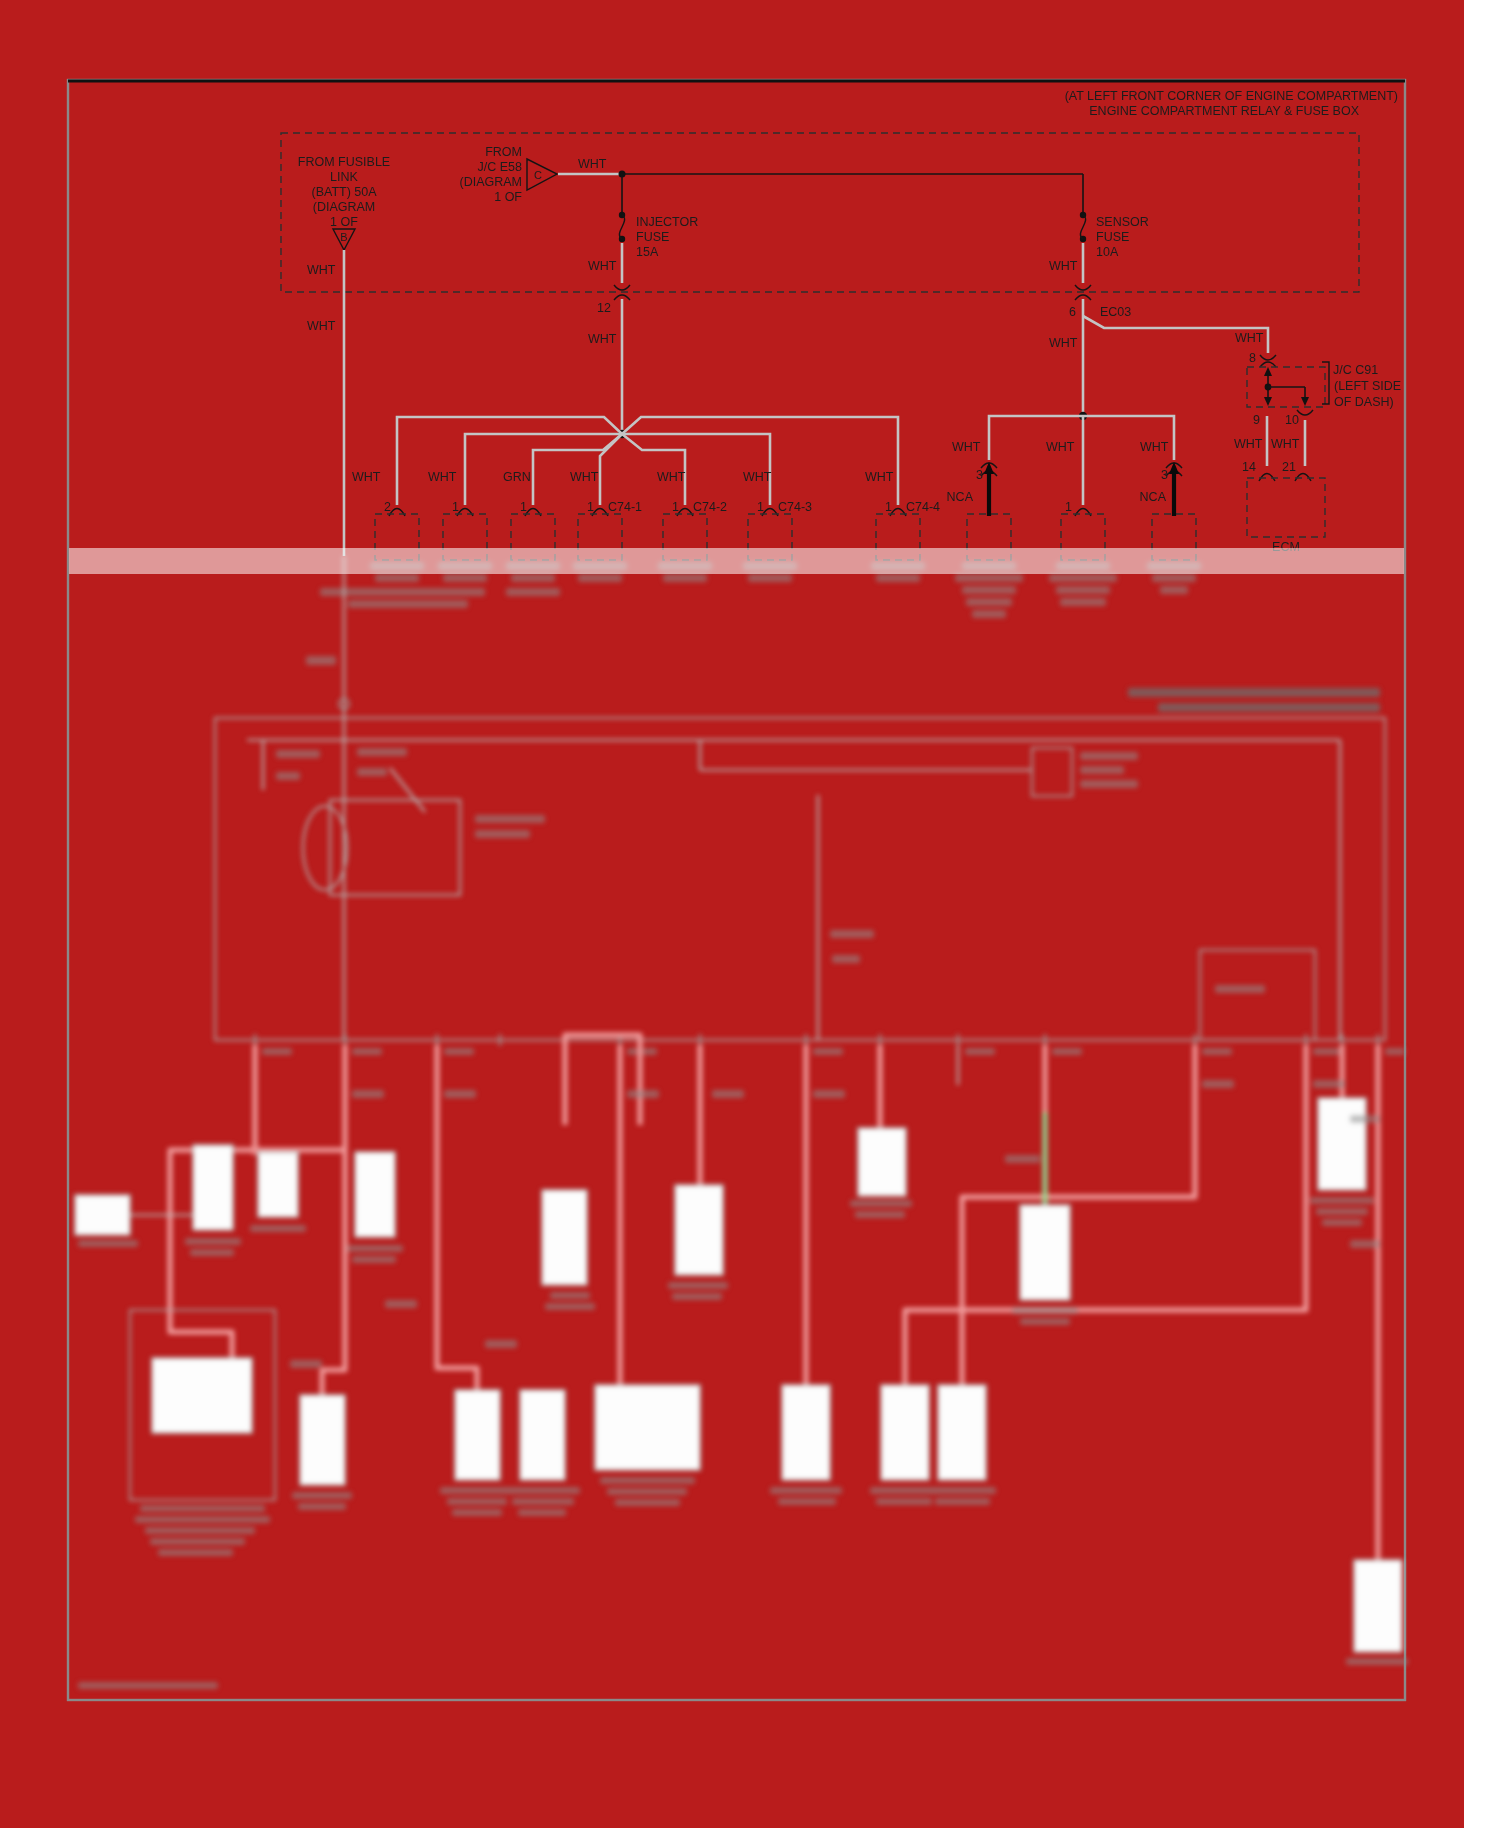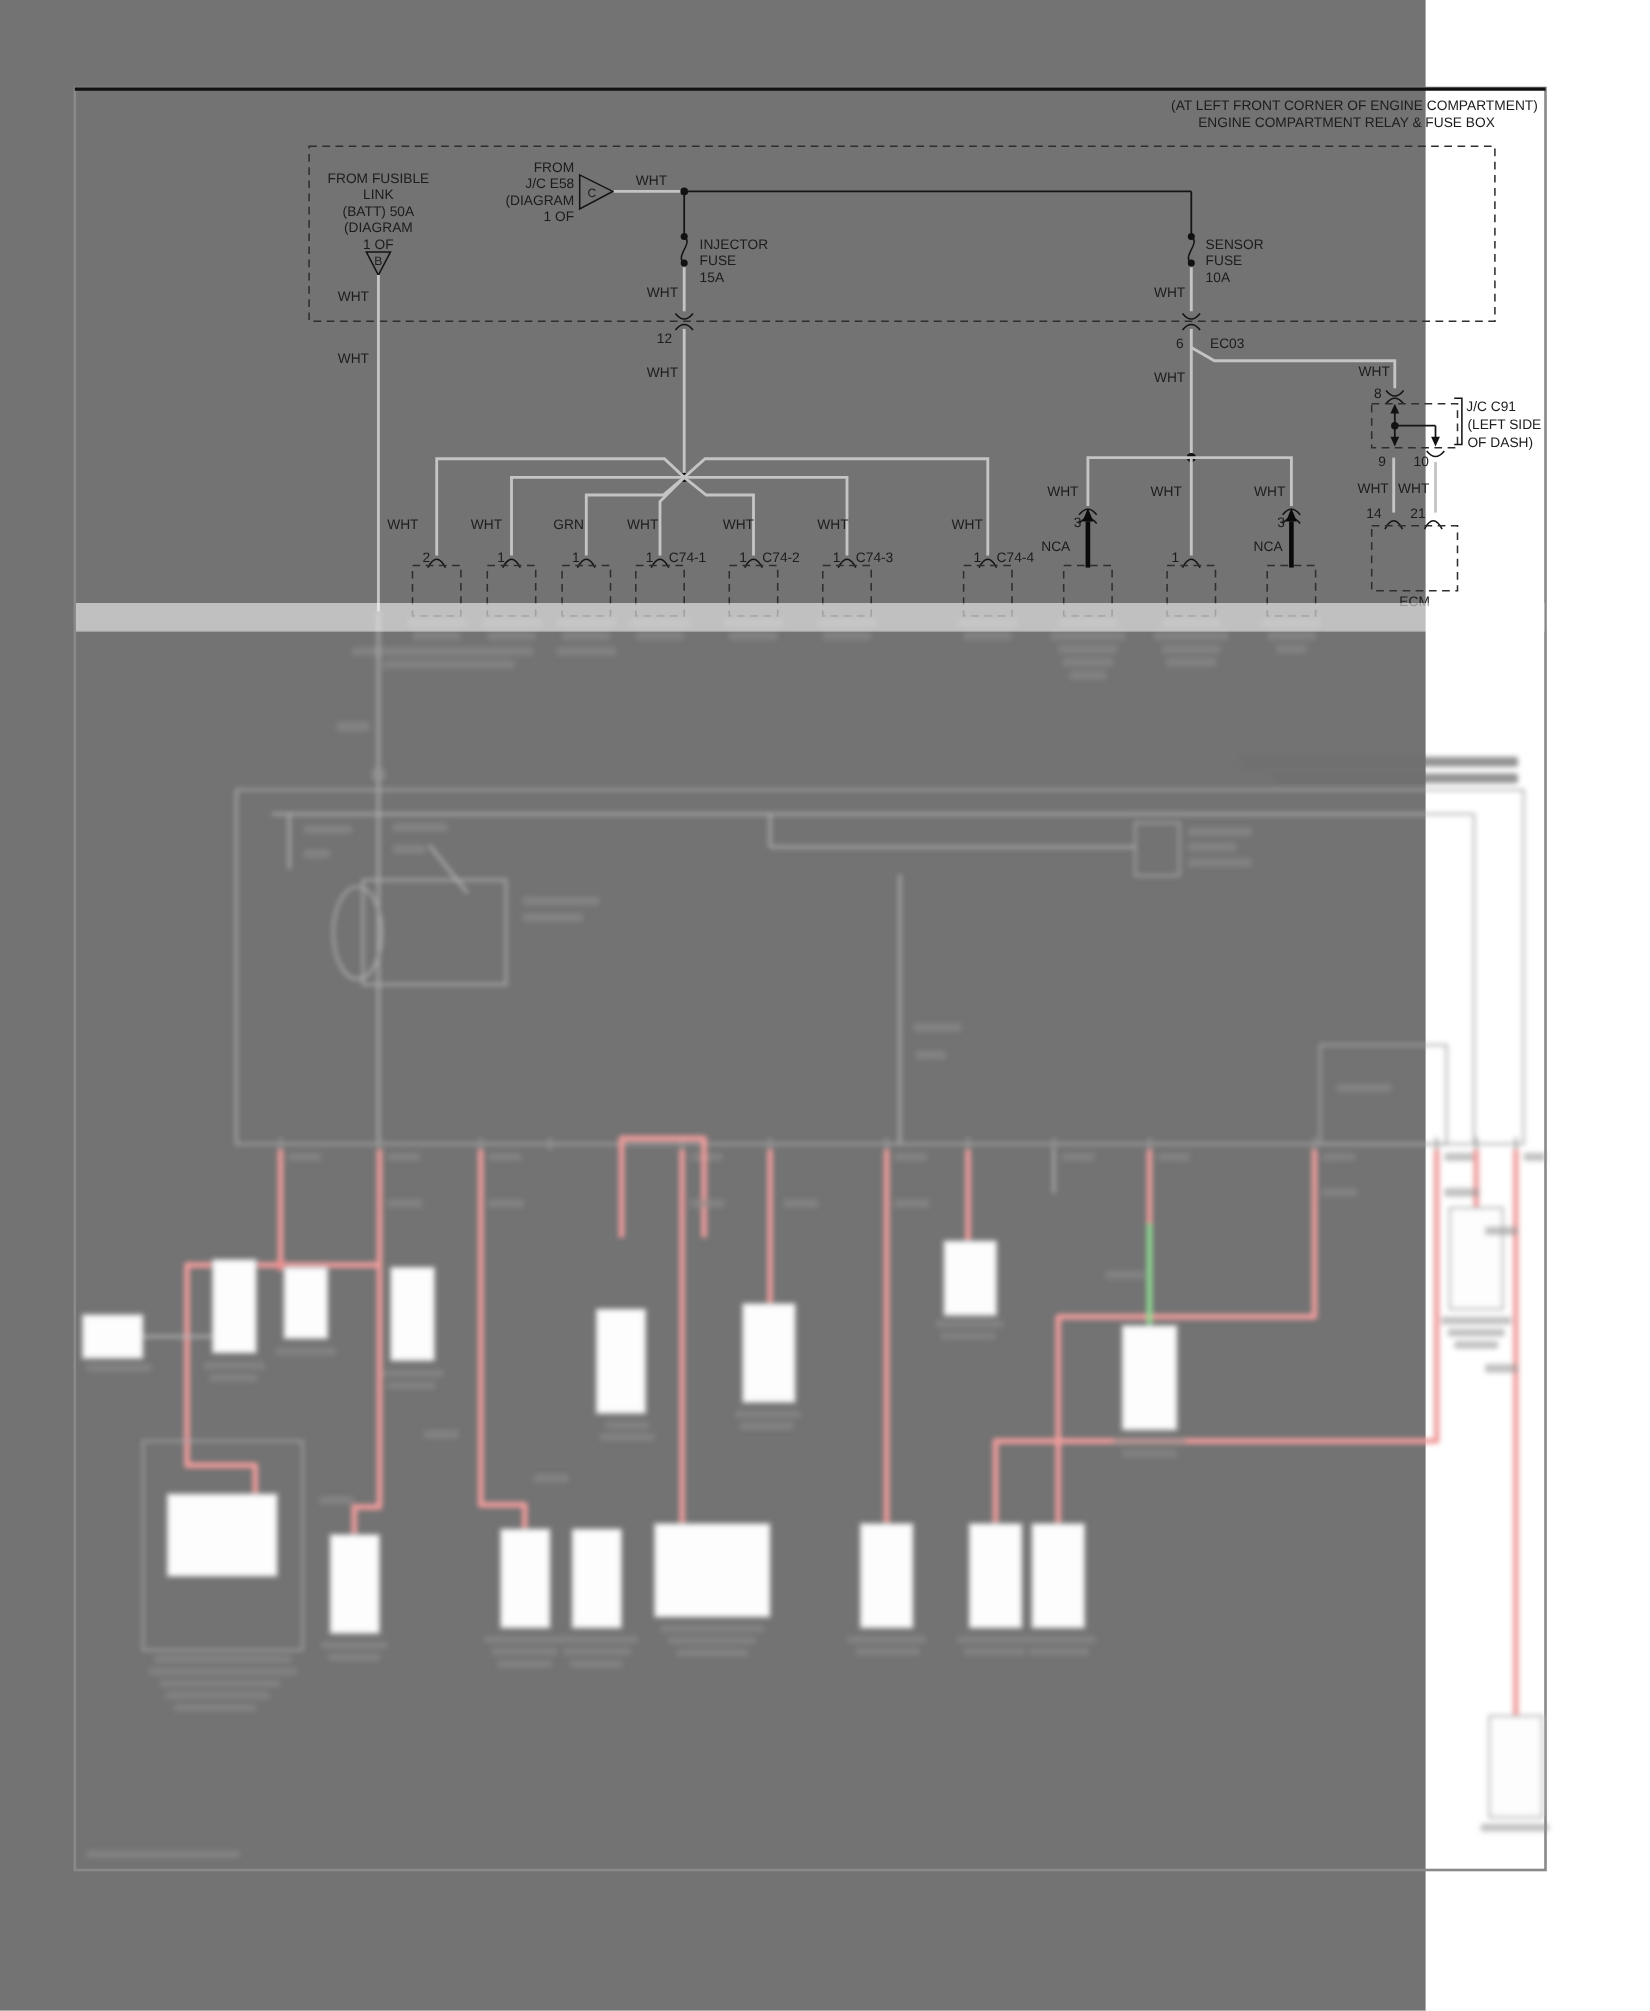--- a/index.html
+++ b/index.html
@@ -1,16 +1,16 @@
 <!DOCTYPE html>
 <html><head>
 <meta charset="utf-8">
 <style>
   html,body{margin:0;padding:0;background:#fff;}
-  .page{position:relative;width:1296px;height:1828px;background:#737373;font-family:"Liberation Sans",sans-serif;}
+  .page{position:relative;width:1464px;height:1828px;background:#b91c1c;font-family:"Liberation Sans",sans-serif;}
   svg{display:block;}
   text{font-family:"Liberation Sans",sans-serif;font-size:12.5px;fill:#1c1c1c;}
   text.tag{font-size:11px;}
   .wire-g{stroke:#c4c4c4;stroke-width:2.6;fill:none;}
   .wire-b{stroke:#141414;stroke-width:1.6;fill:none;}
   .wire-thick{stroke:#0a0a0a;stroke-width:4.2;fill:none;}
   .dashbox{fill:none;stroke:#2e2e2e;stroke-width:1.4;stroke-dasharray:7 5;}
   .sym{fill:none;stroke:#141414;stroke-width:1.4;}
   .frame{fill:none;stroke:#8a8a8a;stroke-width:2.4;}
   .blur-line{stroke:#b5b5b5;stroke-width:2.2;fill:none;}

